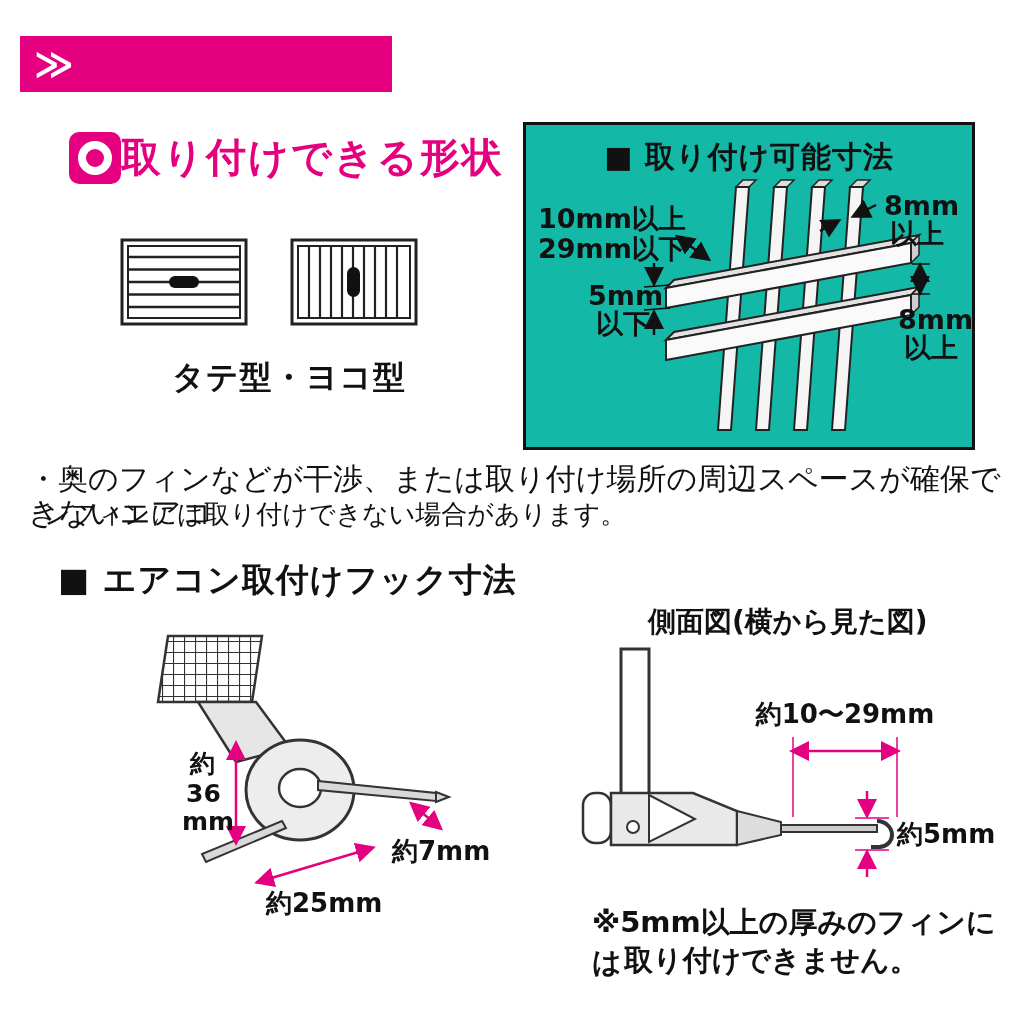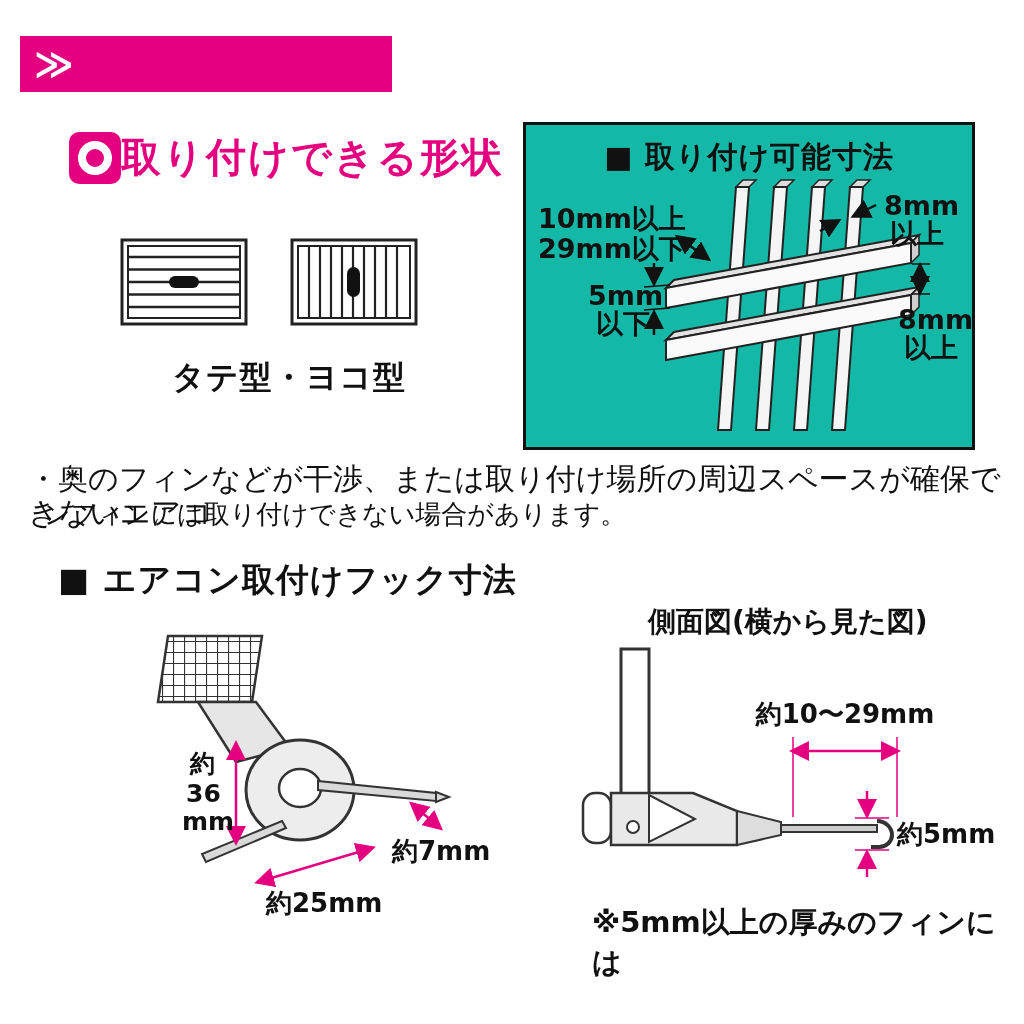--- a/index.html
+++ b/index.html
@@ -207,14 +207,15 @@
       <line x1="292" y1="232" x2="292" y2="208" stroke-width="2.5" marker-end="url(#am2)"></line>
       <line x1="280" y1="173" x2="314" y2="173" stroke-width="1.5"></line>
       <line x1="280" y1="205" x2="314" y2="205" stroke-width="1.5"></line>
     </g>
 
     <text x="270" y="78" font-size="26" text-anchor="middle">約10〜29mm</text>
     <text x="322" y="198" font-size="26">約5mm</text>
   </svg>
 
   <div class="abs sidenote-line1">※5mm以上の厚みのフィンには</div>
+  <div class="abs sidenote-line2">取り付けできません。</div>
 
 </div>
 
 </body></html>

